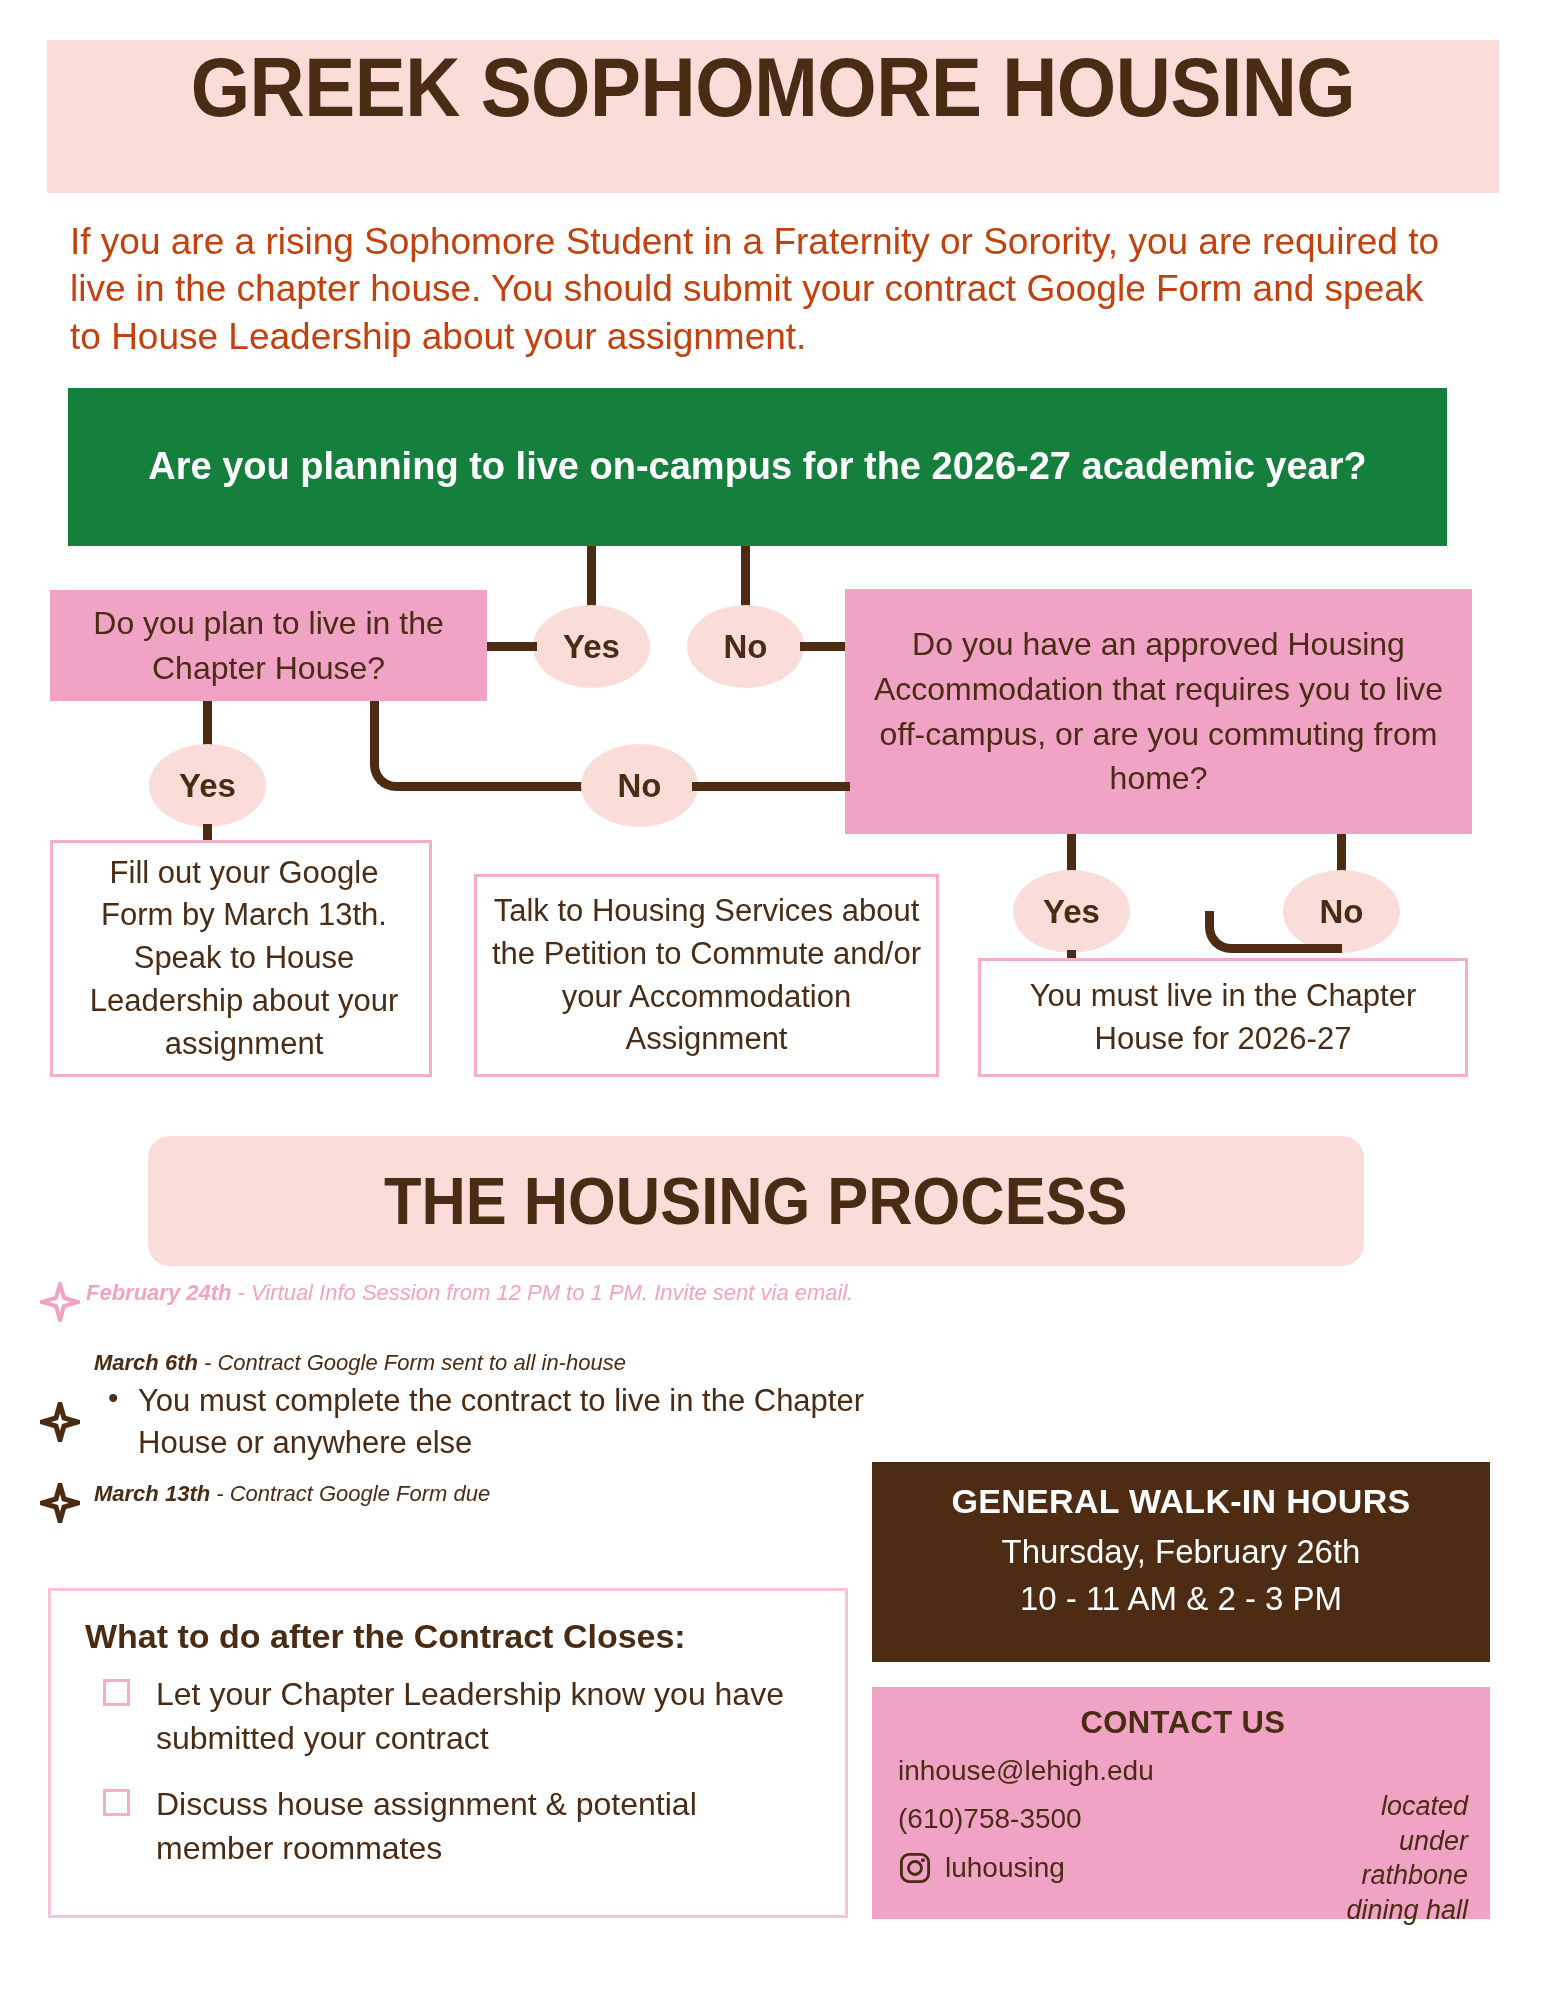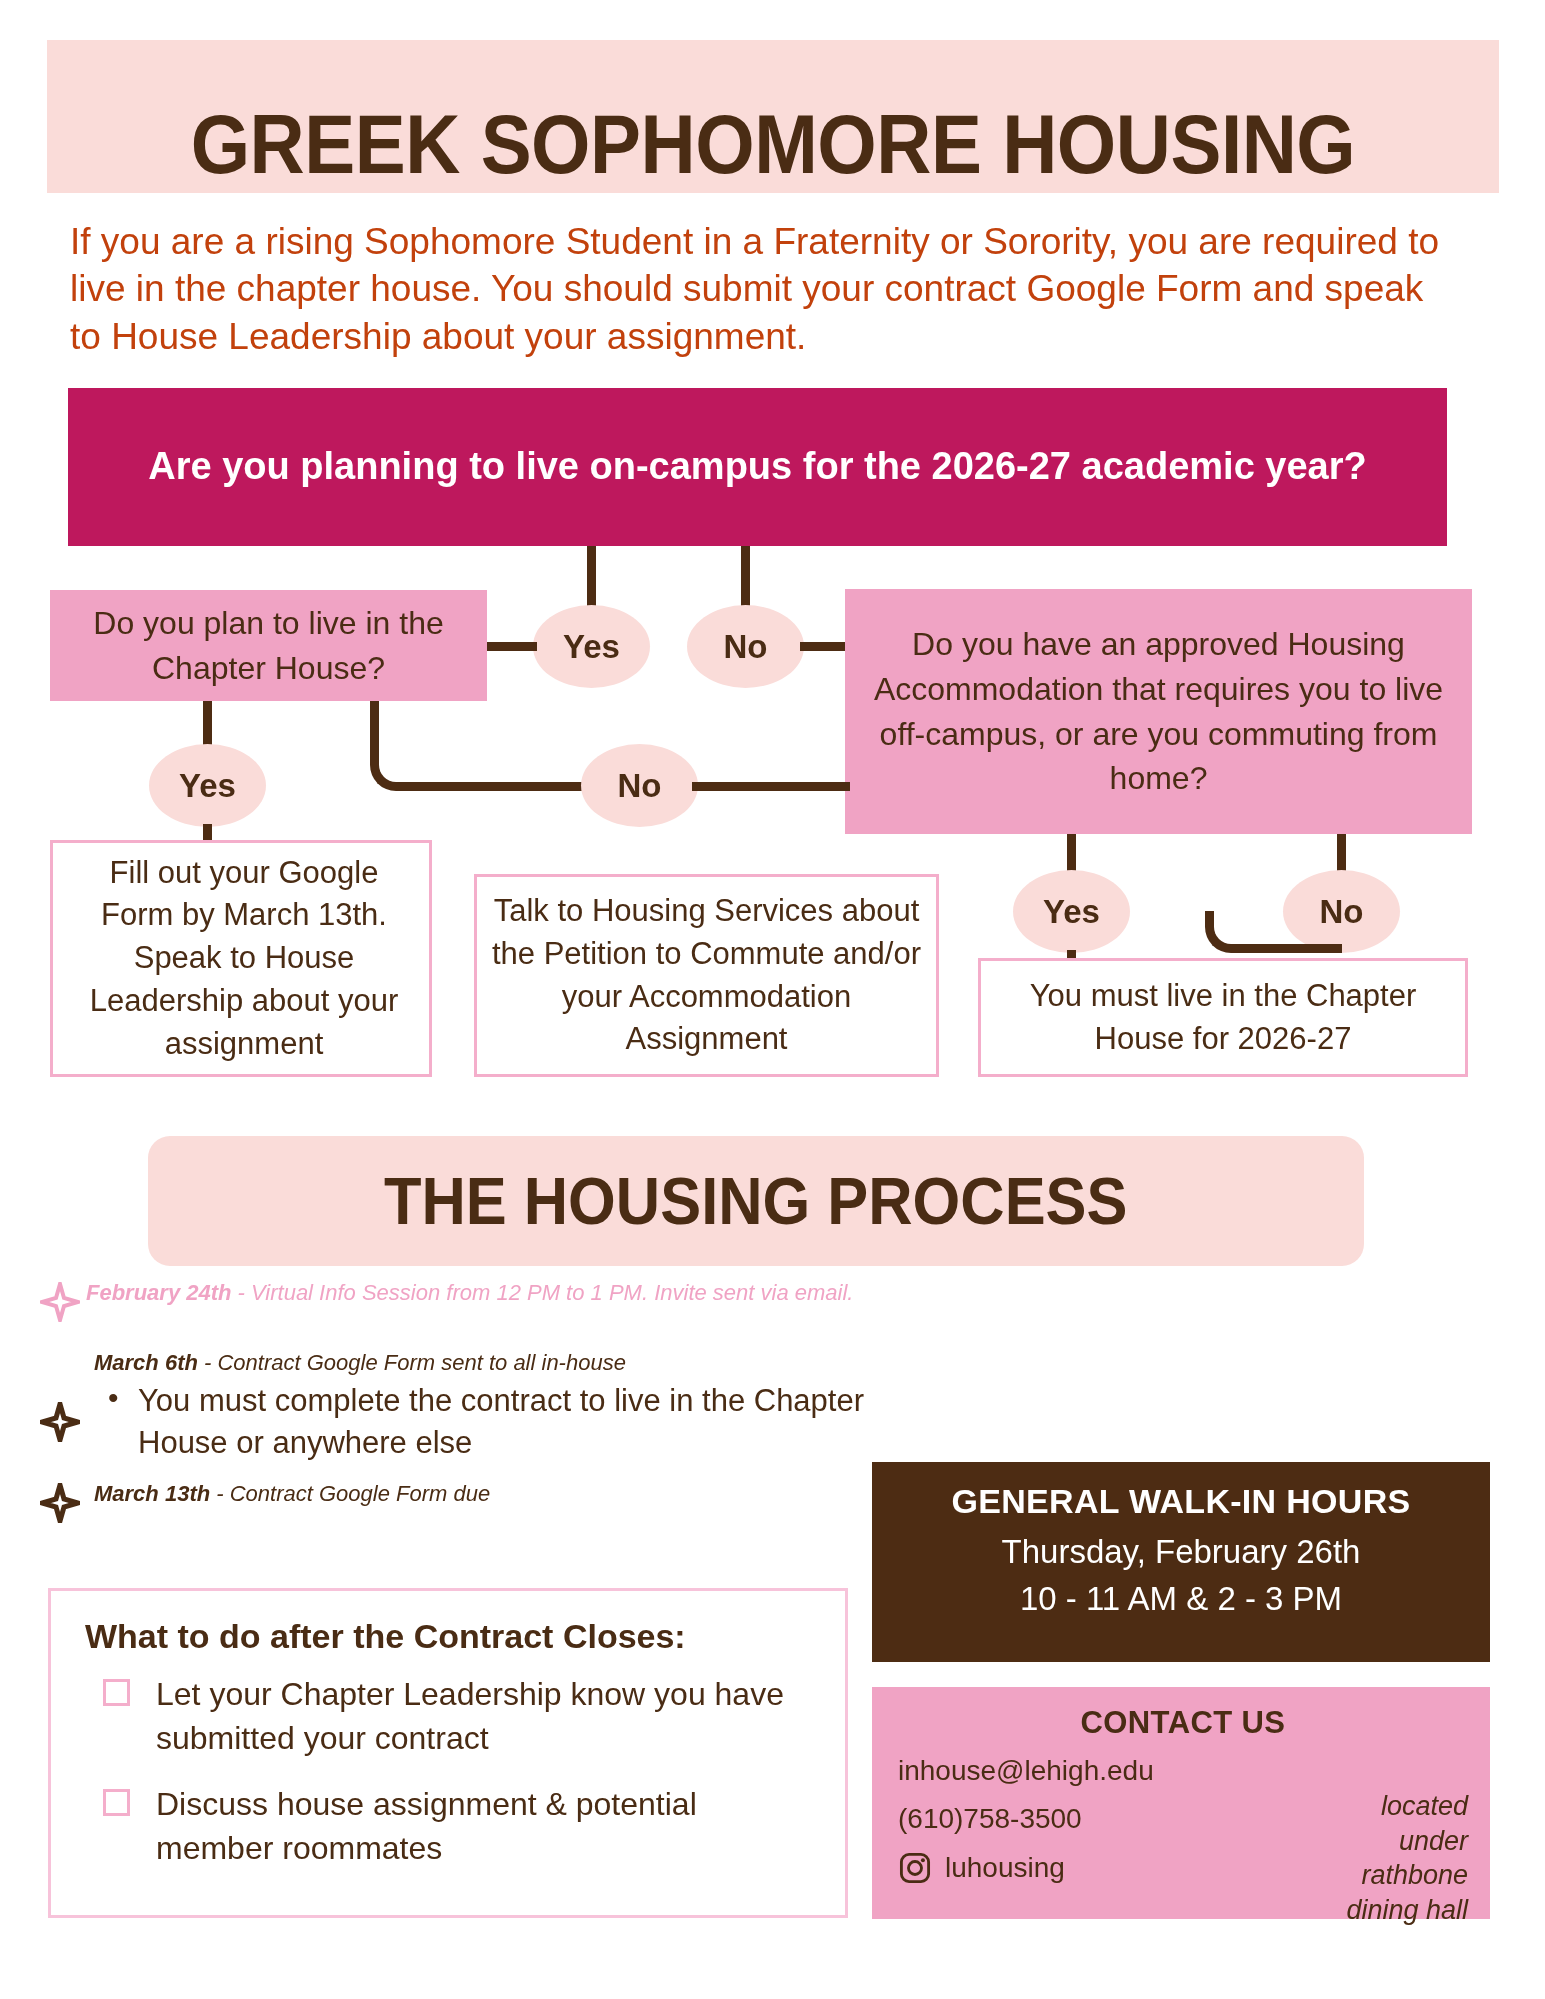--- a/index.html
+++ b/index.html
@@ -10,21 +10,21 @@
     color: #4a2c14;
     overflow: hidden;
   }
   .page { position: relative; width: 1545px; height: 1999px; }
 
   
   .title-banner {
     position: absolute; left: 47px; top: 40px;
     width: 1452px; height: 153px;
     background: #fadcd9;
-    display: flex; align-items: flex-end; justify-content: center;
+    display: flex; align-items: flex-start; justify-content: center;
   }
   .title-banner h1 {
     font-size: 83px;
     font-weight: 700;
     letter-spacing: -0.5px;
     color: #4a2c14;
     transform: scaleX(0.92);
     white-space: nowrap;
   }
 
@@ -36,21 +36,21 @@
     line-height: 1.28;
     color: #c2410c;
   }
 
   
   .flow { position: absolute; left: 0; top: 380px; width: 1545px; height: 720px; }
 
   .q-top {
     position: absolute; left: 68px; top: 8px;
     width: 1379px; height: 158px;
-    background: #be185d;
+    background: #15803d;
     color: #ffffff;
     font-size: 38px; font-weight: 700;
     line-height: 1.3;
     display: flex; align-items: center; justify-content: center;
     text-align: center;
     padding: 0 34px;
   }
 
   .box-pink-solid {
     position: absolute;

